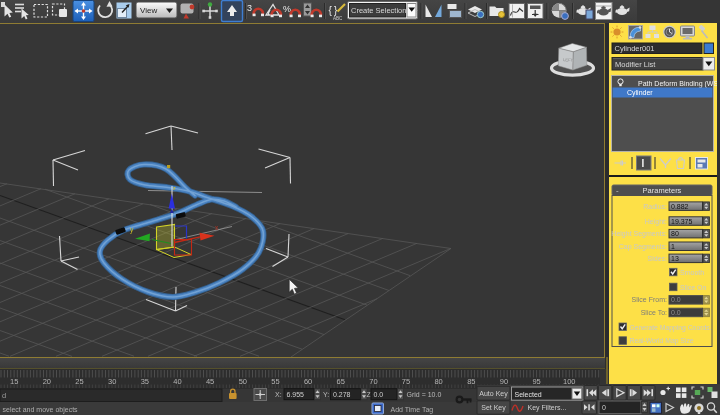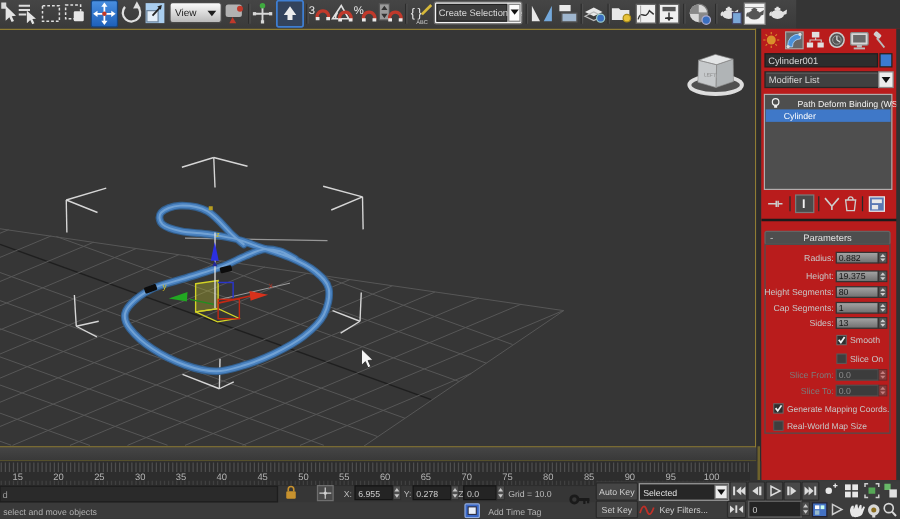--- a/index.html
+++ b/index.html
@@ -2,21 +2,21 @@
 <html><head><meta charset="utf-8">
 <style>
 *{margin:0;padding:0;box-sizing:border-box}
 html,body{width:720px;height:415px;overflow:hidden;background:#3a3a3a;font-family:"Liberation Sans",sans-serif}
 .abs{position:absolute}
 #stage{position:relative;width:584px;height:415px}
 #toolbar{left:0;top:0;width:720px;height:23px;background:linear-gradient(#454545,#3a3a3a)}
 #tbdark{left:637px;top:0;width:83px;height:23px;background:#353535}
 #vpborder{left:0;top:23px;width:605px;height:335px;border-top:1px solid #8f7c33;border-right:1px solid #8f7c33;border-bottom:1px solid #8f7c33;background:#363636}
 #panelgap{left:605px;top:23px;width:4px;height:362px;background:#2c2c2c}
-#panel{left:609px;top:23px;width:111px;height:361px;background:#b91c1c}
+#panel{left:609px;top:23px;width:111px;height:361px;background:#fde047}
 #timeslider{left:0;top:358px;width:605px;height:11px;background:linear-gradient(#454545,#393939);border-bottom:1px solid #55502c}
 #trackbar{left:0;top:369px;width:600px;height:20px;background:#2d2d2d}
 #trkright{left:600px;top:369px;width:9px;height:20px;background:#333}
 #status1{left:0;top:389px;width:478px;height:13px;background:#363636}
 #status2{left:0;top:402px;width:478px;height:13px;background:#3a3a3a}
 #botright{left:478px;top:385px;width:242px;height:30px;background:#3c3c3c}
 svg text{font-family:"Liberation Sans",sans-serif}
 </style></head>
 <body>
 <div id="stage">

